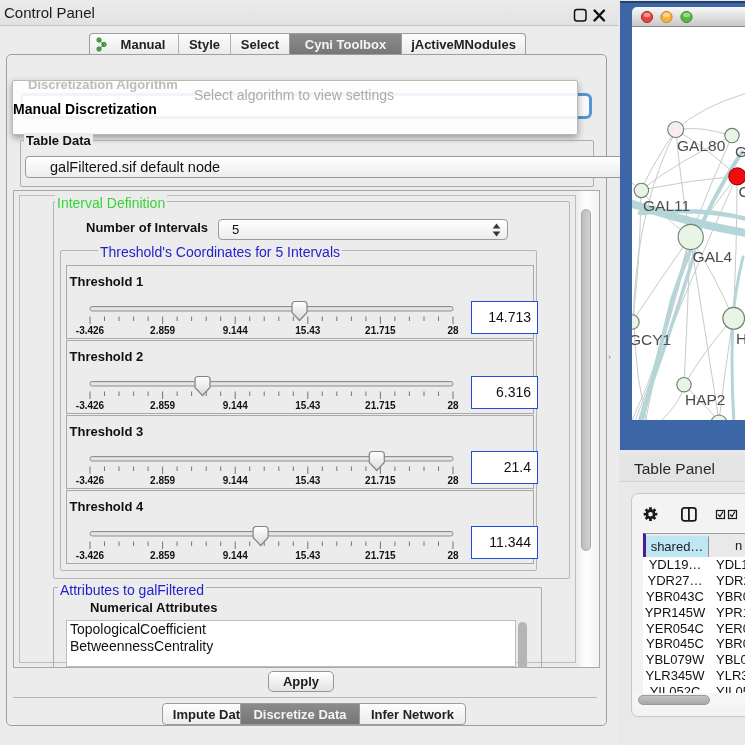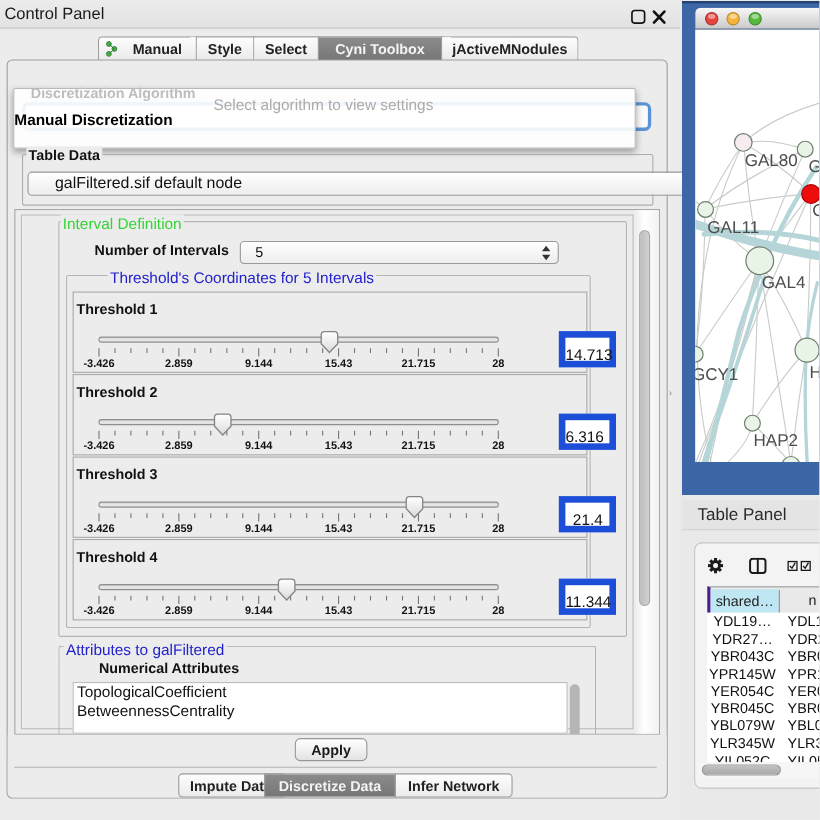--- a/index.html
+++ b/index.html
@@ -23,22 +23,22 @@
 .combo { position:absolute; background:linear-gradient(#ffffff,#ededed);
   border:1px solid #9a9a9a; border-radius:4px; font-size:13px; color:#111; }
 .combo .ar { position:absolute; right:6px; top:0; height:100%; display:flex; flex-direction:column;
   justify-content:center; color:#444; }
 .ar svg { display:block; }
 
 .group { position:absolute; border:1px solid #adadad; border-radius:2px; }
 .glabel { position:absolute; font-size:13px; background:#ececec; padding:0 2px; }
 
 .thbox { position:absolute; left:66px; width:468px; height:74px; border:1px solid #a9a9a9; background:#ececec; }
-.thfield { position:absolute; left:404px; top:35px; width:52px; height:33px; background:#fff;
-  border:6px solid #1d4ed8; font-size:14px; color:#111; text-align:right; line-height:31px; padding-right:6px;margin-left:37px; }
+.thfield { position:absolute; left:404px; top:35px; width:67px; height:33px; background:#fff;
+  border:1px solid #1d4ed8; font-size:14px; color:#111; text-align:right; line-height:31px; padding-right:6px; }
 
 #attrlist { position:absolute; left:66px; top:620px; width:450px; height:47px; background:#fff;
   border:1px solid #bdbdbd; font-size:14px; color:#111; overflow:hidden; }
 #attrlist div { padding-left:3px; height:17.1px; line-height:17.1px; }
 
 #applybtn { position:absolute; left:268px; top:671px; width:66px; height:21px;
   background:linear-gradient(#ffffff,#e3e3e3); border:1px solid #989898; border-radius:5px;
   font-size:13px; font-weight:bold; color:#1a1a1a; text-align:center; line-height:19px; }
 .bottab { position:absolute; top:703px; height:22px; background:linear-gradient(#fdfdfd,#ebebeb);
   border:1px solid #9c9c9c; font-size:13px; font-weight:bold; color:#222; text-align:center; line-height:21px; }

